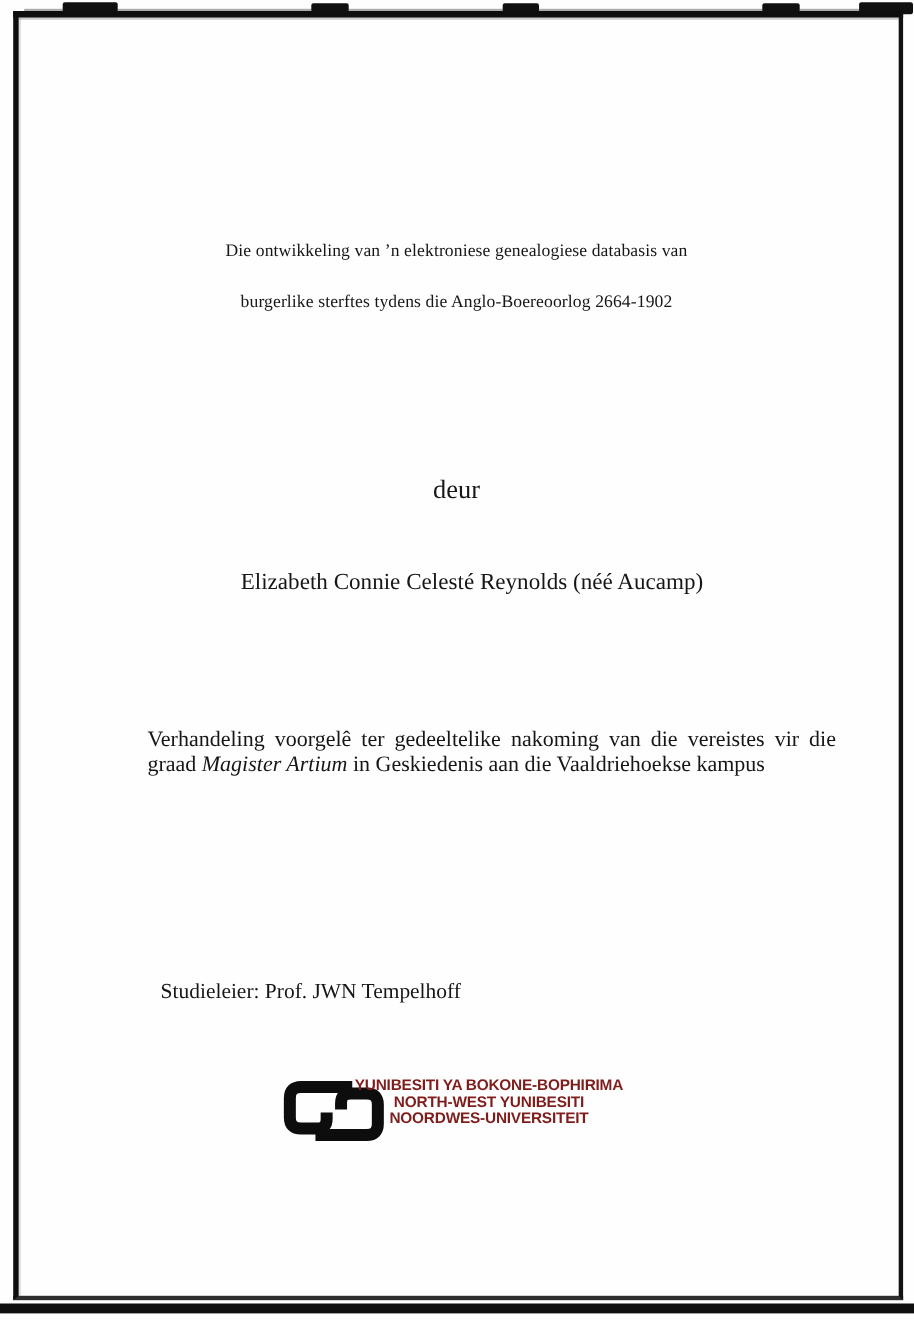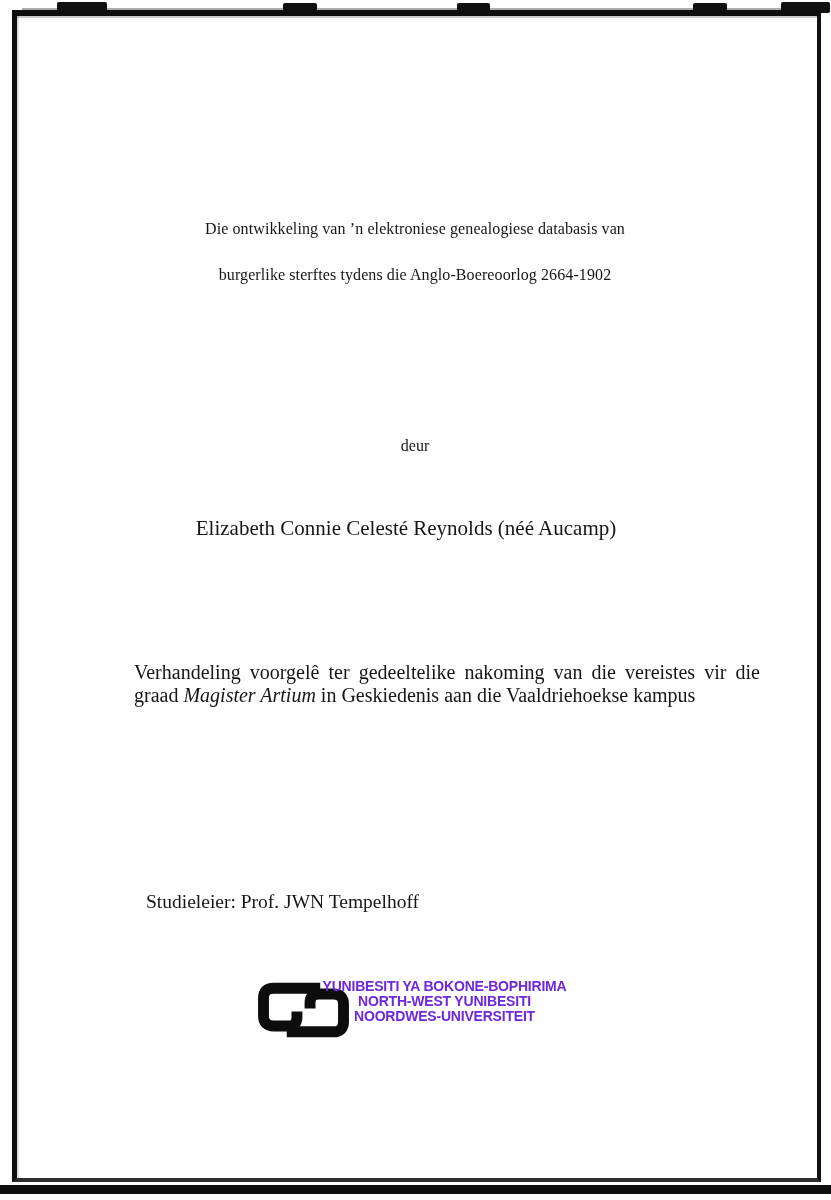--- a/index.html
+++ b/index.html
@@ -44,24 +44,24 @@
   
   .title {
     position: absolute; left: 102px; top: 206px; width: 626px;
     text-align: center;
     font-size: 16px; line-height: 46px;
     letter-spacing: 0.1px;
   }
   .byline {
     position: absolute; left: 102px; top: 433px; width: 626px;
     text-align: center;
-    font-size: 16px; line-height: 26px;
+    font-size: 24px; line-height: 26px;
   }
   .author {
-    position: absolute; left: 93px; top: 514px; width: 626px;
+    position: absolute; left: 116px; top: 514px; width: 626px;
     text-align: center;
     font-size: 21px; line-height: 28px;
   }
   .statement {
     position: absolute; left: 102px; top: 661px; width: 626px;
     font-size: 20px; line-height: 23px; margin-left: 32px;
   }
   .statement .justified {
     text-align: justify;
     text-align-last: justify;
@@ -76,21 +76,21 @@
   
   .logo-mark {
     position: absolute; left: 256px; top: 978px; width: 95px; height: 64px;
   }
   .logo-text {
     position: absolute; left: 317px; top: 979px; width: 255px;
     font-family: "Liberation Sans", sans-serif;
     font-size: 14px; font-weight: bold; line-height: 14.8px;
     letter-spacing: -0.2px;
     text-align: center;
-    color: #6d28d9;
+    color: #7f1d1d;
     white-space: nowrap;
   }
 </style>
 </head>
 <body>
 
 <div class="page">
 
   <div class="top-smear"></div>
   <div class="blob b1"></div>

